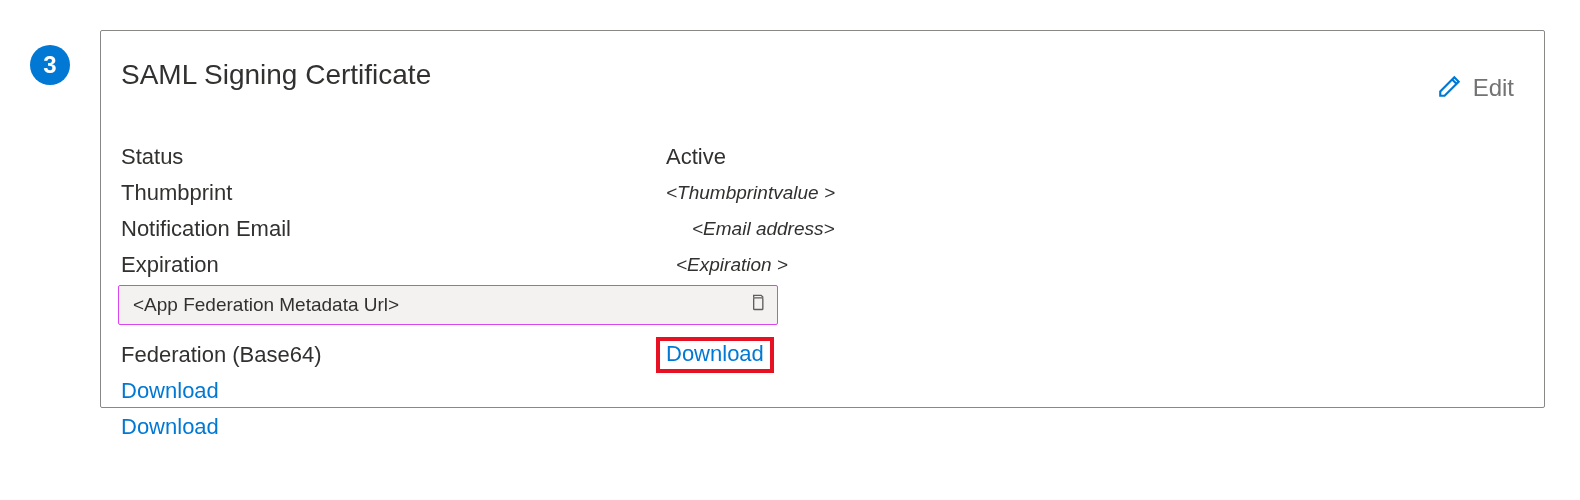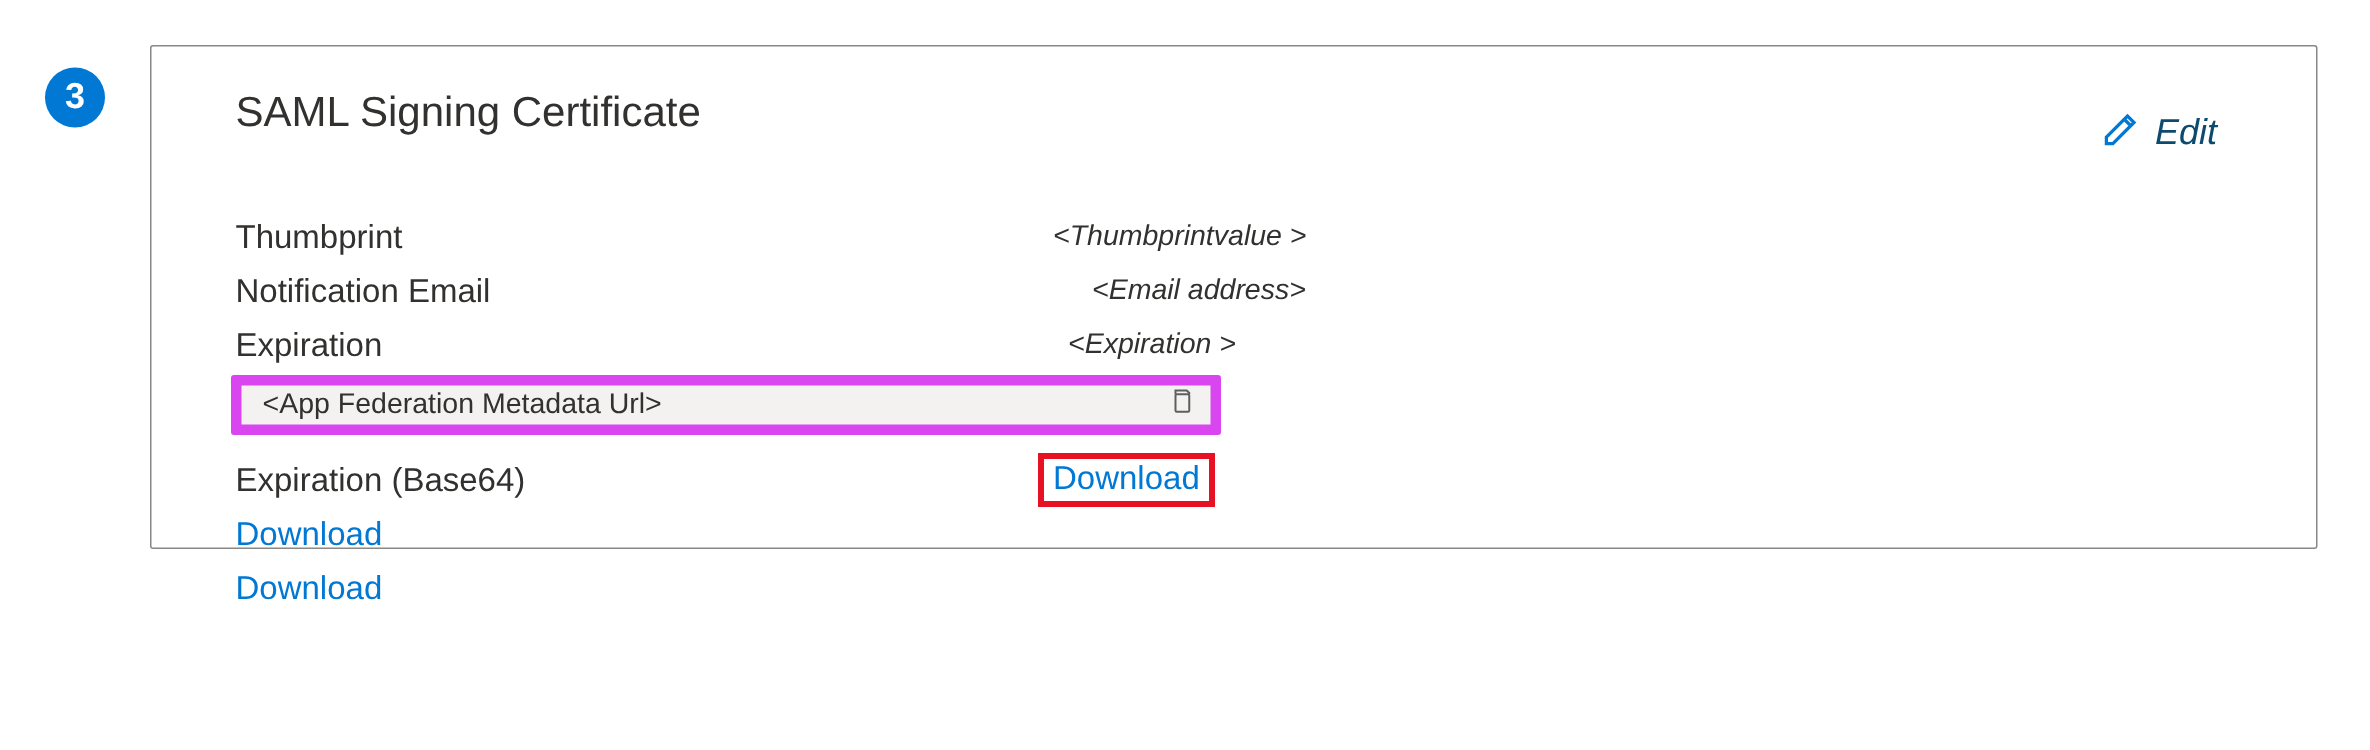--- a/index.html
+++ b/index.html
@@ -24,45 +24,44 @@
       font-weight: 600;
       display: flex;
       align-items: center;
       justify-content: center;
     }
     .card {
       position: absolute;
       left: 100px;
       top: 30px;
       width: 1445px;
-      height: 336px;
+      height: 378px;
       border: 1px solid #8a8886;
       border-radius: 2px;
       background: #fff;
-      padding: 28px 56px;
+      padding: 28px 20px;
     }
     .card-header {
       display: flex;
       justify-content: space-between;
       align-items: flex-start;
     }
     .card-title {
       font-size: 28px;
       font-weight: 400;
       color: #323130;
     }
     .edit-btn {
       display: flex;
       align-items: center;
       gap: 10px;
       cursor: pointer;
-      color: #0c4a6e;
+      color: #737373;
       margin-top: 14px;
       margin-right: 10px;
-      font-style: italic;
     }
     .edit-btn .icon svg {
       width: 26px;
       height: 26px;
       stroke: #0078d4;
       fill: none;
       stroke-width: 2;
     }
     .edit-btn .label {
       font-size: 24px;
@@ -90,21 +89,21 @@
     }
     .value-placeholder {
       font-size: 19px;
       font-style: italic;
     }
     .gap-row { height: 10px; }
     .url-field {
       display: flex;
       align-items: center;
       background: #f3f2f1;
-      border: 7px solid #d946ef;
+      border: 1px solid #d946ef;
       border-radius: 2px;
       width: 660px;
       height: 40px;
       padding: 0 10px 0 14px;
       margin-left: -3px;
       gap: 40px;
     }
     .url-field .url-text {
       flex: 1;
       font-size: 19px;
@@ -145,20 +144,24 @@
         <svg viewBox="0 0 24 24">
             <path d="M3 21 L3 17 L16 4 L20 8 L7 21 Z M14 6 L18 10"></path>
           </svg>
       </span>
       <span class="label">Edit</span>
     </div>
   </div>
 
   <div class="rows">
 
+    <div class="row">
+      <div class="label-col">Status</div>
+      <div class="value-col">Active</div>
+    </div>
 
     <div class="row">
       <div class="label-col">Thumbprint</div>
       <div class="value-col value-placeholder">&lt;Thumbprintvalue &gt;</div>
     </div>
 
     <div class="row">
       <div class="label-col">Notification Email</div>
       <div class="value-col value-placeholder" style="padding-left:26px">&lt;Email address&gt;</div>
     </div>
@@ -178,21 +181,21 @@
                 <path d="M8 7 V4 H17 L19 6 V7"></path>
               </svg>
           </span>
         </div>
       </div>
     </div>
 
     <div class="gap-row"></div>
 
     <div class="row">
-      <div class="label-col">Expiration (Base64)</div>
+      <div class="label-col">Federation (Base64)</div>
       <div class="value-col">
         <span class="dl-highlight">
           <span class="dl-link">Download</span>
         </span>
       </div>
     </div>
 
     <div class="row">
       <div class="value-col">
         <span class="dl-link">Download</span>

